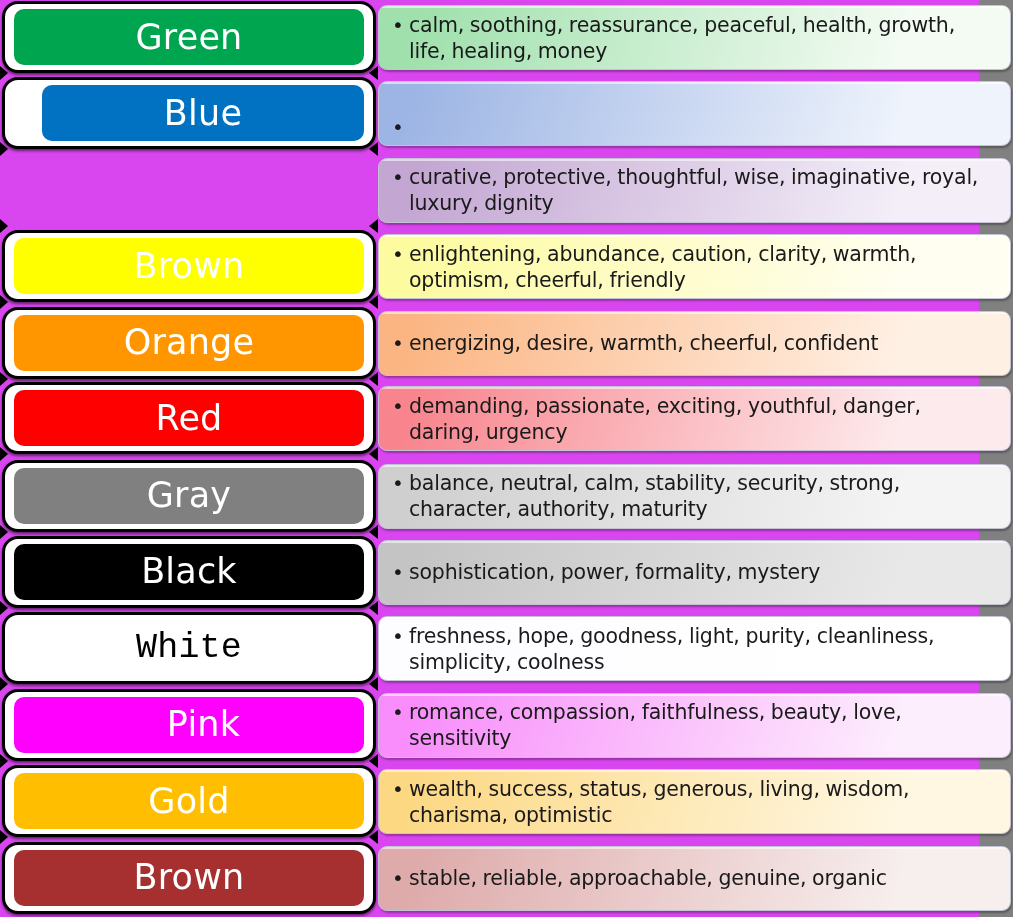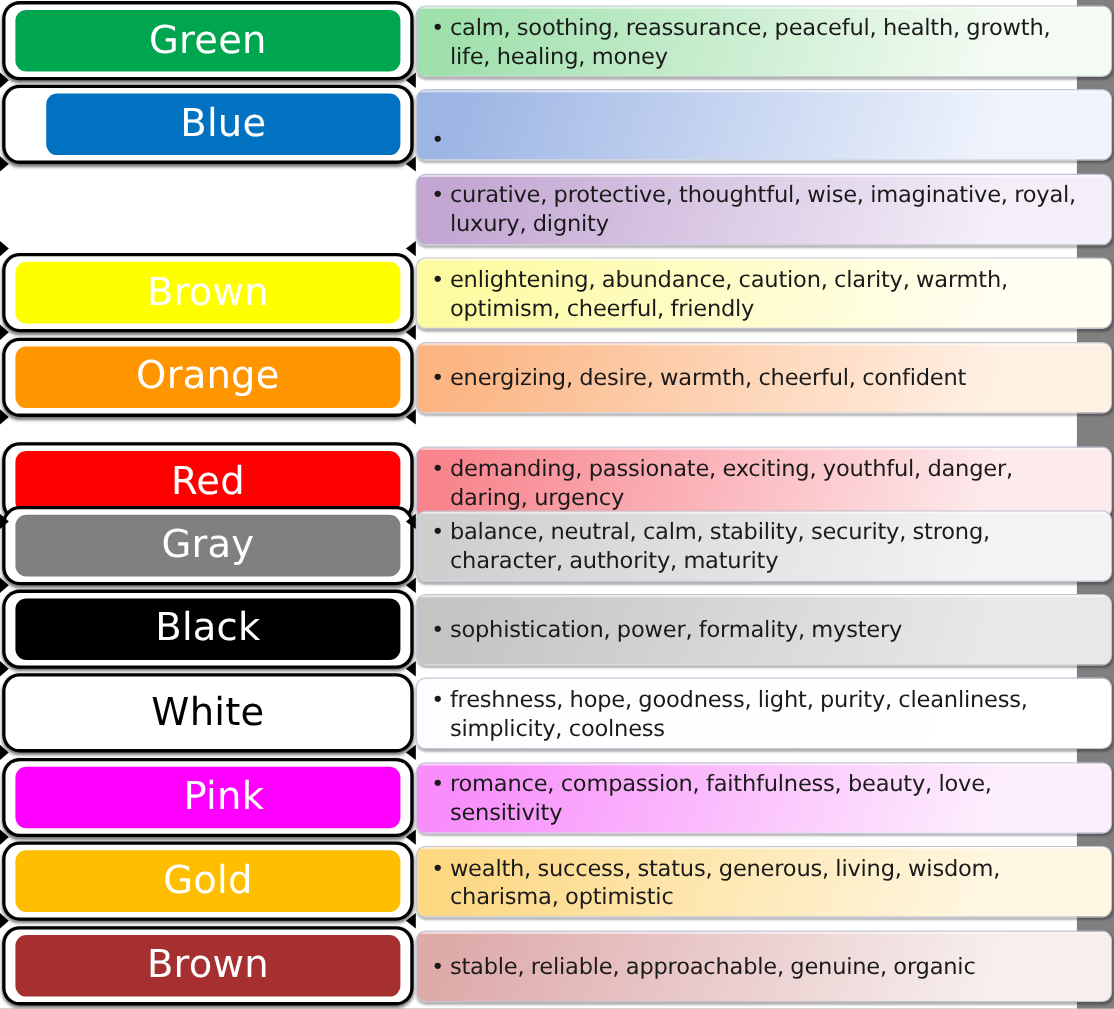--- a/index.html
+++ b/index.html
@@ -12,21 +12,21 @@
 
   body {
     background: #808080;
     font-family: "DejaVu Sans", "Liberation Sans", sans-serif;
   }
 
   #chart {
     position: relative;
     width: 979px;
     height: 917px;
-    background: #ffffff;
+    background: #d946ef;
   }
 
   
   .frame-stack {
     position: absolute;
     left: 2px;
     top: 0px;
     width: 374px;
     height: 917px;
     z-index: 0;
@@ -227,21 +227,21 @@
         </div>
       </div>
       <div class="nub-right"></div>
       <div class="nub-left"></div>
       <div class="desc-panel" style="background: linear-gradient(107deg, rgb(251, 181, 131) 0%, rgb(251, 181, 131) 6%, rgb(255, 240, 228) 82%, rgb(255, 240, 228) 100%);">
         <div class="desc-inner">
           <div class="desc-text"><span class="bullet">•</span><span>energizing, desire, warmth, cheerful, confident</span></div>
         </div>
       </div>
     </div>
-    <div class="row" style="top: 401px;">
+    <div class="row" style="top: 381px;">
       <div class="swatch-shell">
         <div class="swatch-white">
           <div class="swatch" style="background: rgb(254, 0, 0);">
             <span class="swatch-label" style="color: rgb(255, 255, 255);">Red</span>
           </div>
         </div>
       </div>
       <div class="nub-right"></div>
       <div class="nub-left"></div>
       <div class="desc-panel" style="background: linear-gradient(107deg, rgb(248, 133, 142) 0%, rgb(248, 133, 142) 6%, rgb(253, 234, 236) 82%, rgb(253, 234, 236) 100%);">
@@ -279,21 +279,21 @@
       <div class="desc-panel" style="background: linear-gradient(107deg, rgb(196, 196, 196) 0%, rgb(196, 196, 196) 6%, rgb(232, 232, 232) 82%, rgb(232, 232, 232) 100%);">
         <div class="desc-inner">
           <div class="desc-text"><span class="bullet">•</span><span>sophistication, power, formality, mystery</span></div>
         </div>
       </div>
     </div>
     <div class="row" style="top: 611.333px;">
       <div class="swatch-shell">
         <div class="swatch-white">
           <div class="swatch" style="background: rgb(255, 255, 255);">
-            <span class="swatch-label" style="color: rgb(0, 0, 0);">White</span>
+            <span class="swatch-label" style="color: rgb(0, 0, 0); font-family: Liberation Mono, monospace;">White</span>
           </div>
         </div>
       </div>
       <div class="nub-right"></div>
       <div class="nub-left"></div>
       <div class="desc-panel" style="background: linear-gradient(107deg, rgb(253, 253, 255) 0%, rgb(253, 253, 255) 6%, rgb(255, 255, 255) 82%, rgb(255, 255, 255) 100%);">
         <div class="desc-inner">
           <div class="desc-text"><span class="bullet">•</span><span>freshness, hope, goodness, light, purity, cleanliness, simplicity, coolness</span></div>
         </div>
       </div>

